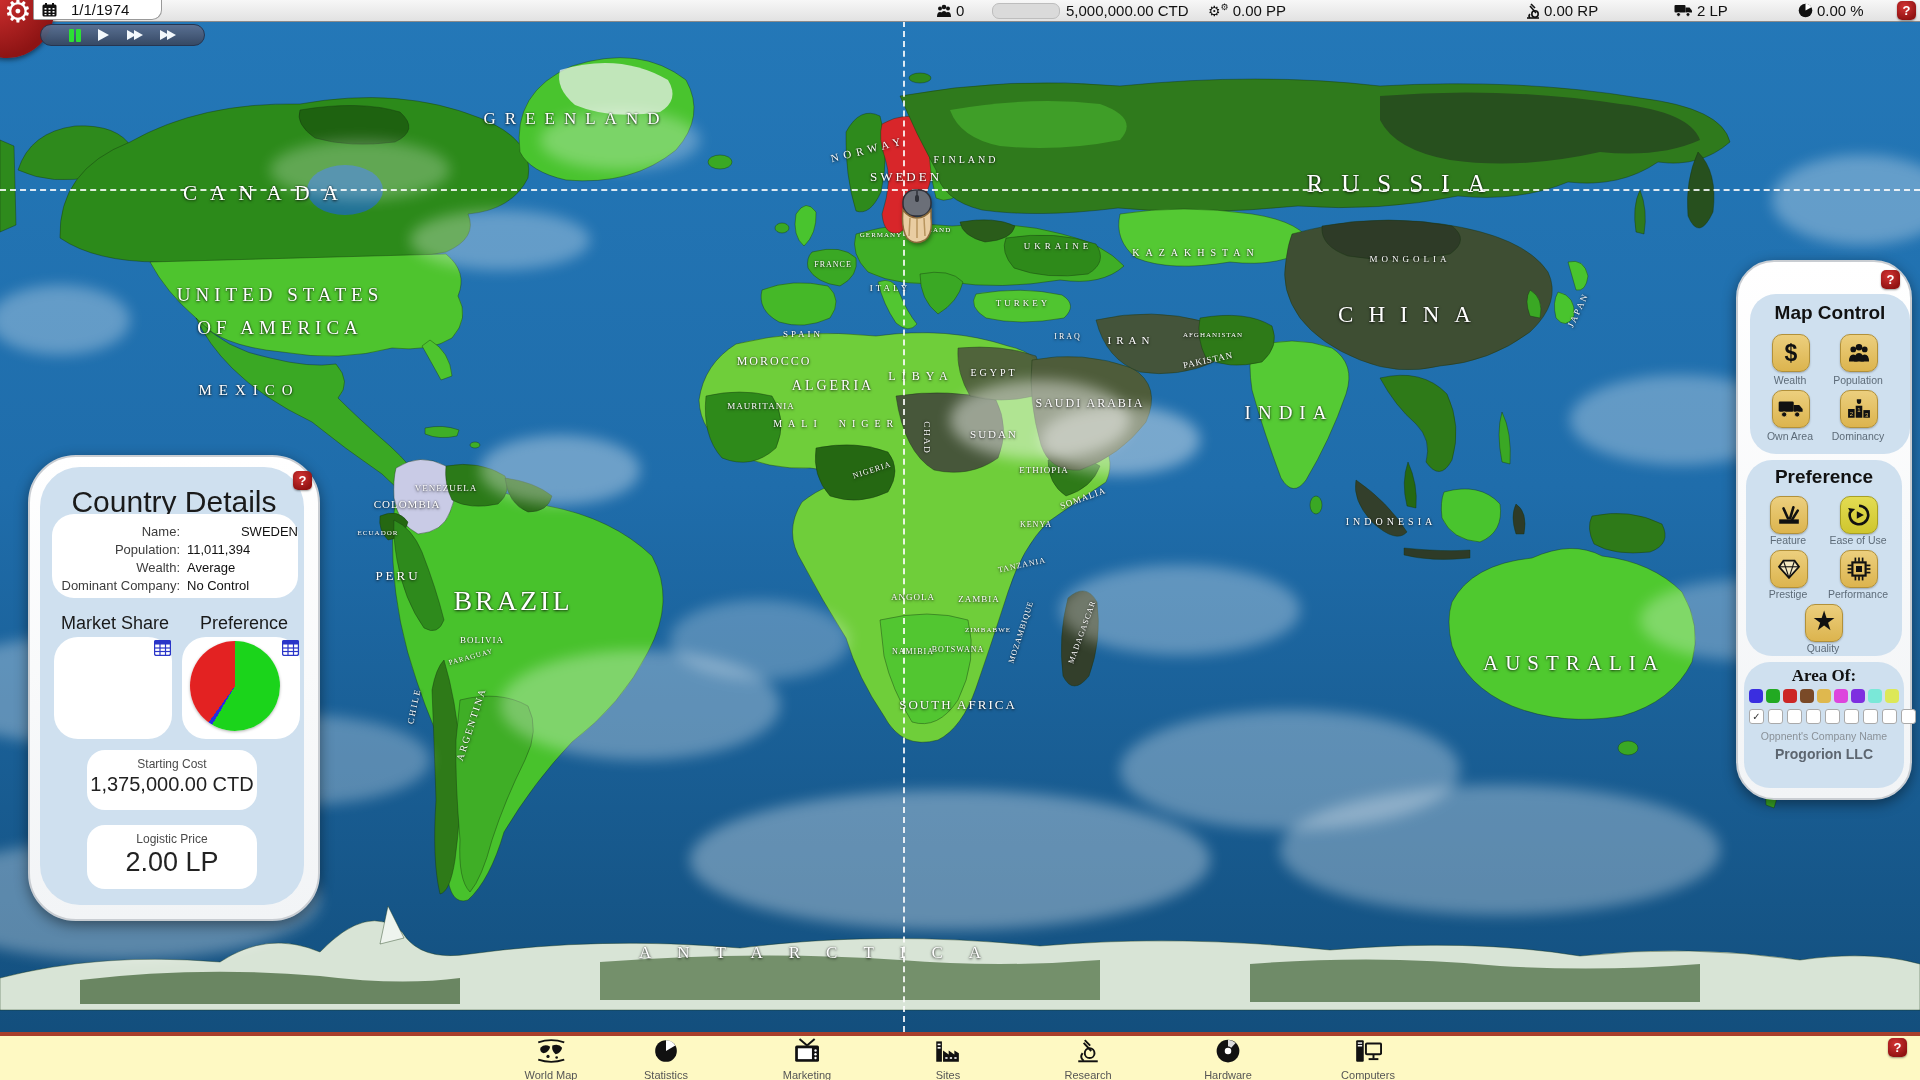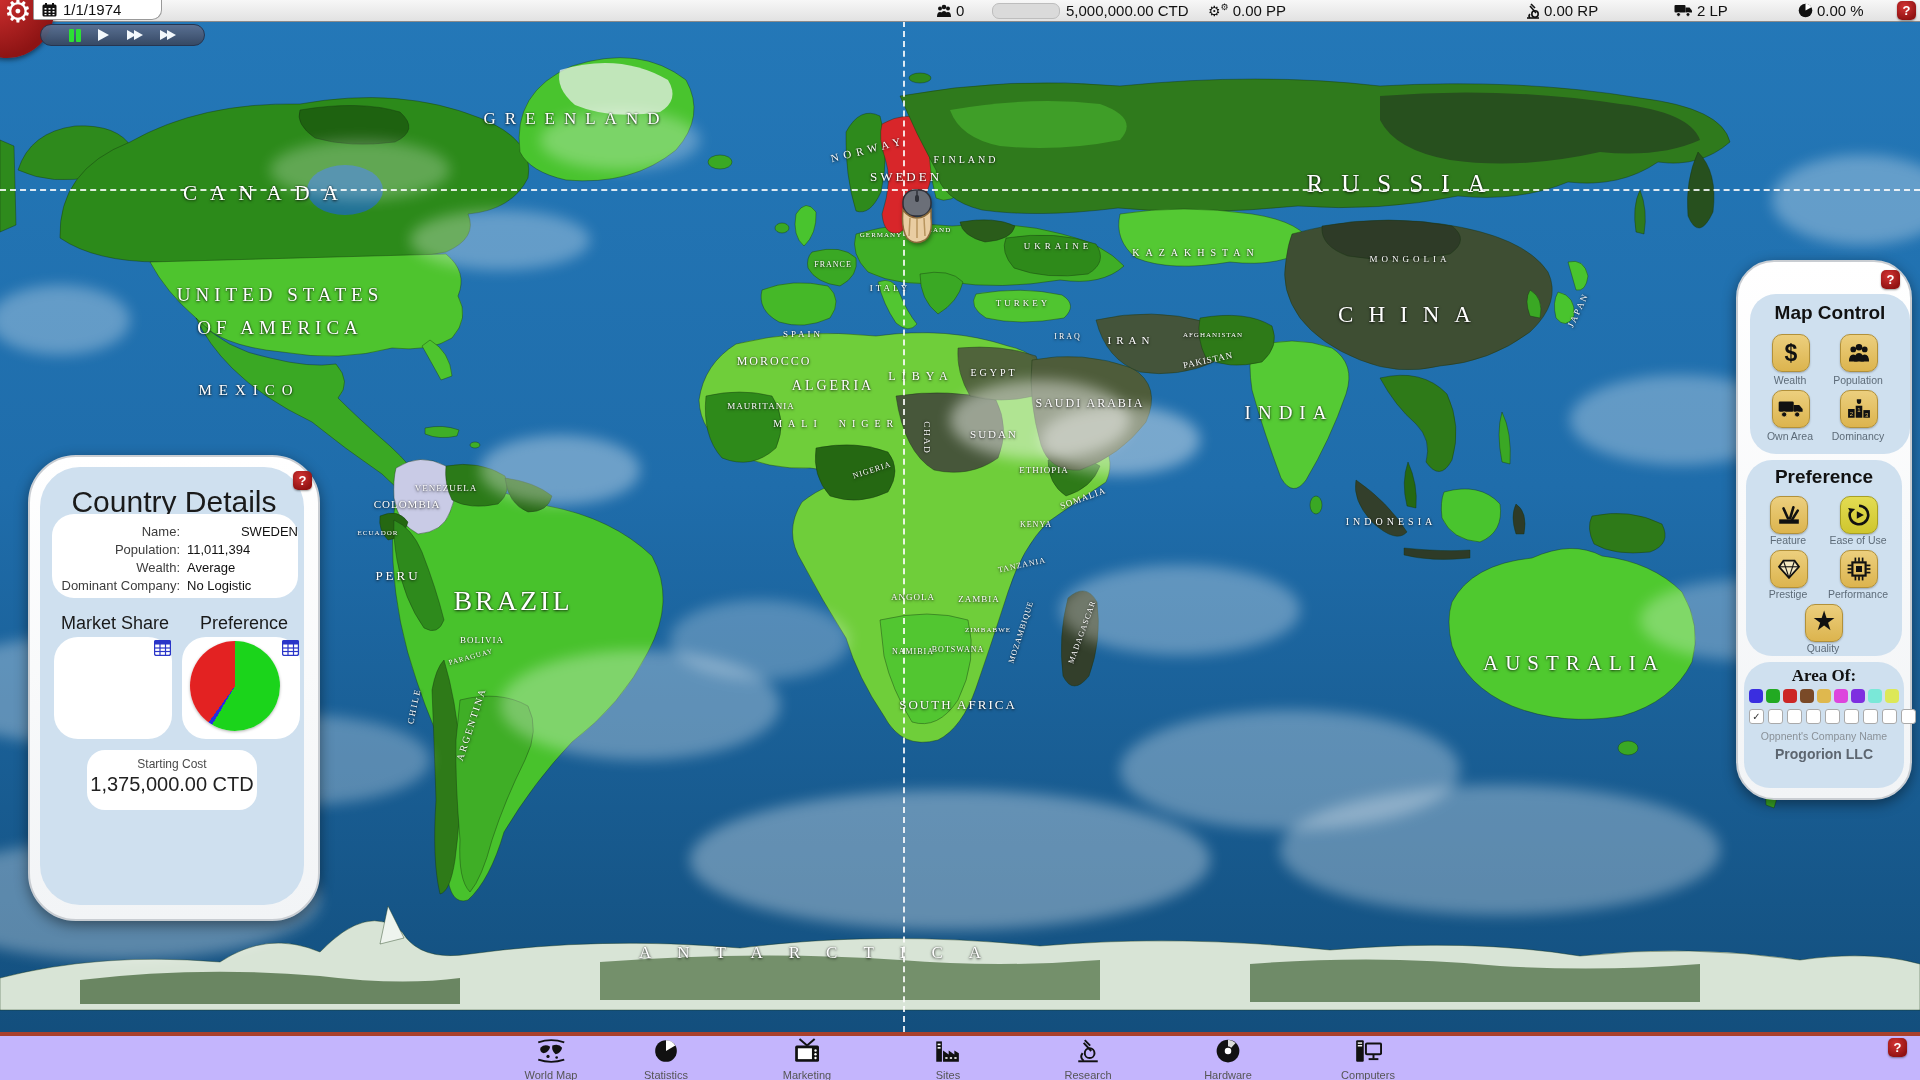--- a/index.html
+++ b/index.html
@@ -14,21 +14,21 @@
   .cross-v{left:903px;top:21px;width:0;height:1011px;border-left:2px dashed rgba(255,255,255,.85);}
   .cross-h{left:0;top:189px;width:1920px;height:0;border-top:2px dashed rgba(255,255,255,.85);}
 
   
   .top-bar{left:0;top:0;width:1920px;height:21px;background:linear-gradient(#f7f7f7,#e2e2e2);border-bottom:1px solid #8a8a8a;}
   .stat{position:absolute;top:0;height:21px;display:flex;align-items:center;gap:4px;font-size:15px;color:#111;}
   .gear-circle{left:-40px;top:-36px;width:94px;height:94px;border-radius:50%;
     background:radial-gradient(circle at 38% 34%,#d03030,#8e1414 72%);box-shadow:0 2px 5px rgba(0,0,0,.5);}
   .gear-glyph{left:4px;top:-4px;font-size:31px;color:#fff;line-height:1;}
   .date-box{left:33px;top:0;width:129px;height:20px;background:#fff;border:1px solid #999;border-top:none;
-    border-radius:0 0 10px 2px;display:flex;align-items:center;gap:6px;padding-left:8px;box-sizing:border-box;}
+    border-radius:0 0 10px 2px;display:flex;align-items:center;gap:14px;padding-left:8px;box-sizing:border-box;}
   .date-text{font-size:15px;color:#111;}
   .pill-empty{left:992px;top:3px;width:66px;height:14px;background:#dadada;border:1px solid #bdbdbd;border-radius:7px;}
   .help-btn{width:19px;height:19px;border-radius:5px;background:radial-gradient(circle at 40% 32%,#d43434,#911212 75%);
     color:#fff;font-weight:bold;font-size:13px;display:flex;align-items:center;justify-content:center;
     box-shadow:0 1px 2px rgba(0,0,0,.4);cursor:pointer;}
 
   
   .play-pill{left:40px;top:24px;width:165px;height:22px;border-radius:12px;
     background:linear-gradient(#5e7090,#384760);border:1px solid #27324a;opacity:.95;
     display:flex;align-items:center;justify-content:space-evenly;padding:0 10px;box-sizing:border-box;}
@@ -70,21 +70,21 @@
     display:flex;align-items:center;justify-content:center;box-shadow:0 1px 2px rgba(0,0,0,.25);}
   .gold-btn.yel{background:linear-gradient(#e3dc52,#cfc62e);border-color:#a8a025;}
   .btn-label{position:absolute;font-size:10.5px;color:#5d6b78;text-align:center;width:72px;}
   .swatch{width:14px;height:14px;border-radius:4px;display:inline-block;}
   .cbx{width:13px;height:13px;border-radius:3px;background:#fff;border:1px solid #aaa;display:inline-flex;
     align-items:center;justify-content:center;font-size:10px;color:#333;cursor:pointer;}
   .opp-label{position:absolute;width:100%;text-align:center;font-size:10.5px;color:#8a9198;}
   .opp-name{position:absolute;width:100%;text-align:center;font-size:14px;font-weight:bold;color:#5d6670;}
 
   
-  .bottom-bar{left:0;top:1032px;width:1920px;height:48px;background:#c4b5fd;border-top:4px solid #a8402c;box-sizing:border-box;}
+  .bottom-bar{left:0;top:1032px;width:1920px;height:48px;background:#fef9c3;border-top:4px solid #a8402c;box-sizing:border-box;}
   .tab{position:absolute;top:2px;width:96px;margin-left:-48px;text-align:center;cursor:pointer;}
   .tab svg{height:26px;}
   .tab-label{display:block;font-size:11px;color:#555;margin-top:1px;}
 
   .cursor-wrap{left:895px;top:188px;width:44px;height:56px;pointer-events:none;filter:drop-shadow(1px 2px 2px rgba(0,0,0,.4));}
 </style>
 </head>
 <body>
 
 <svg id="map-svg" viewBox="0 0 1920 1080">
@@ -388,21 +388,21 @@
     <div class="info-row" style="top:28px;">
         <span class="info-label">Population:</span>
         <span class="info-value">11,011,394</span>
       </div>
     <div class="info-row" style="top:46px;">
         <span class="info-label">Wealth:</span>
         <span class="info-value">Average</span>
       </div>
     <div class="info-row" style="top:64px;">
         <span class="info-label">Dominant Company:</span>
-        <span class="info-value">No Logistic</span>
+        <span class="info-value">No Control</span>
       </div>
   </div>
 
   <div class="col-title" style="left:20px;width:130px;">Market Share</div>
   <div class="col-title" style="left:158px;width:112px;">Preference</div>
 
   <div class="abs white-box ms-box"></div>
   <div class="abs white-box pref-box"></div>
   <div class="abs pie" style="background: conic-gradient(rgb(27, 212, 27) 0%, rgb(27, 212, 27) 58.5%, rgb(42, 42, 224) 58.5%, rgb(42, 42, 224) 60%, rgb(227, 34, 34) 60%, rgb(227, 34, 34) 100%);"></div>
 
@@ -424,20 +424,24 @@
         <line x1="11.5" y1="1" x2="11.5" y2="15"></line>
         <line x1="1" y1="8" x2="16" y2="8"></line>
         <line x1="1" y1="11.5" x2="16" y2="11.5"></line>
       </g>
   </svg>
 
   <div class="abs white-box cost-box">
     <div class="cost-label">Starting Cost</div>
     <div class="cost-value">1,375,000.00 CTD</div>
   </div>
+  <div class="abs white-box lgx-box">
+    <div class="cost-label">Logistic Price</div>
+    <div class="lgx-value">2.00 LP</div>
+  </div>
 </div>
 
 <div class="abs panel-white right-panel">
   <div class="abs help-btn" style="right:10px;top:8px;">?</div>
 
   <div class="rp-section panel-blue" style="left:12px;top:32px;width:160px;height:160px;">
     <div class="rp-title" style="top:8px;font-size:19px;">Map Control</div>
     <div class="gold-btn" style="left:22px;top:40px;">
       <span style="font-weight:bold;font-size:23px;color:#111;">$</span>
     </div>

